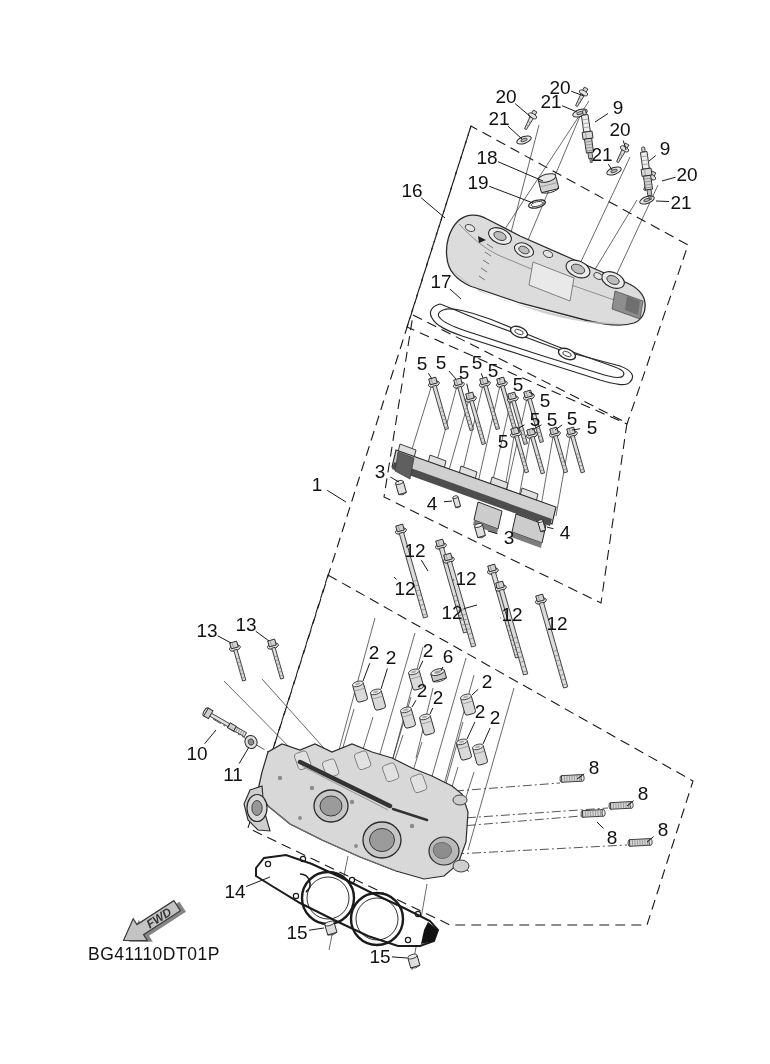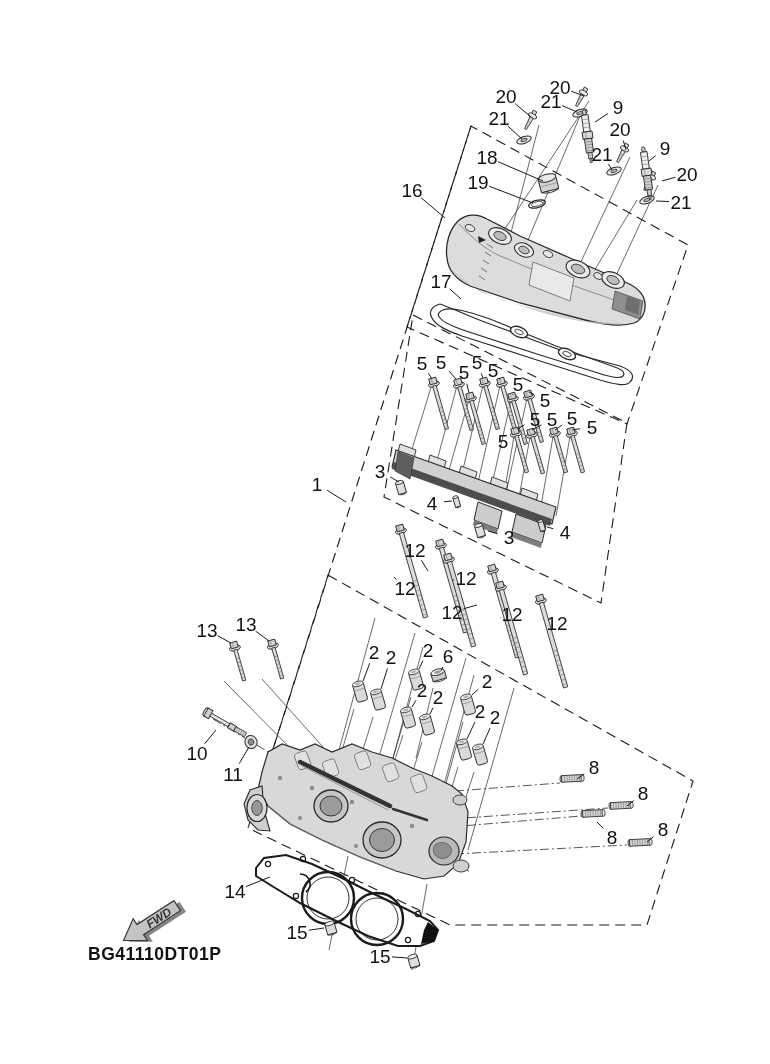--- a/index.html
+++ b/index.html
@@ -1,20 +1,20 @@
 <!DOCTYPE html>
 <html><head>
 <meta charset="utf-8">
 <style>
   html,body{margin:0;padding:0;background:#fff;}
   #stage{position:relative;width:770px;height:1064px;background:#fff;overflow:hidden;
          font-family:"Liberation Sans", sans-serif;}
   svg{position:absolute;left:0;top:0;}
   .partcode{position:absolute;left:88px;top:944px;font-size:17.5px;color:#111;
-            letter-spacing:.5px;font-family:"Liberation Sans",sans-serif;font-weight:bold;}
+            letter-spacing:.5px;font-family:"Liberation Sans",sans-serif;}
   .callout-text{font-family:"Liberation Sans",sans-serif;font-size:19px;fill:#111;}
   .leader{stroke:#1a1a1a;stroke-width:1;fill:none;}
   .axis{stroke:#2a2a2a;stroke-width:.7;fill:none;}
   .axisdd{stroke:#2a2a2a;stroke-width:.8;fill:none;stroke-dasharray:9 3 2 3;}
   .gbox{stroke:#1a1a1a;stroke-width:1.1;fill:none;stroke-dasharray:10 6;}
   .ol{stroke:#2a2a2a;stroke-width:1.2;fill:none;}
 </style>
 </head>
 <body>
 <div id="stage">

